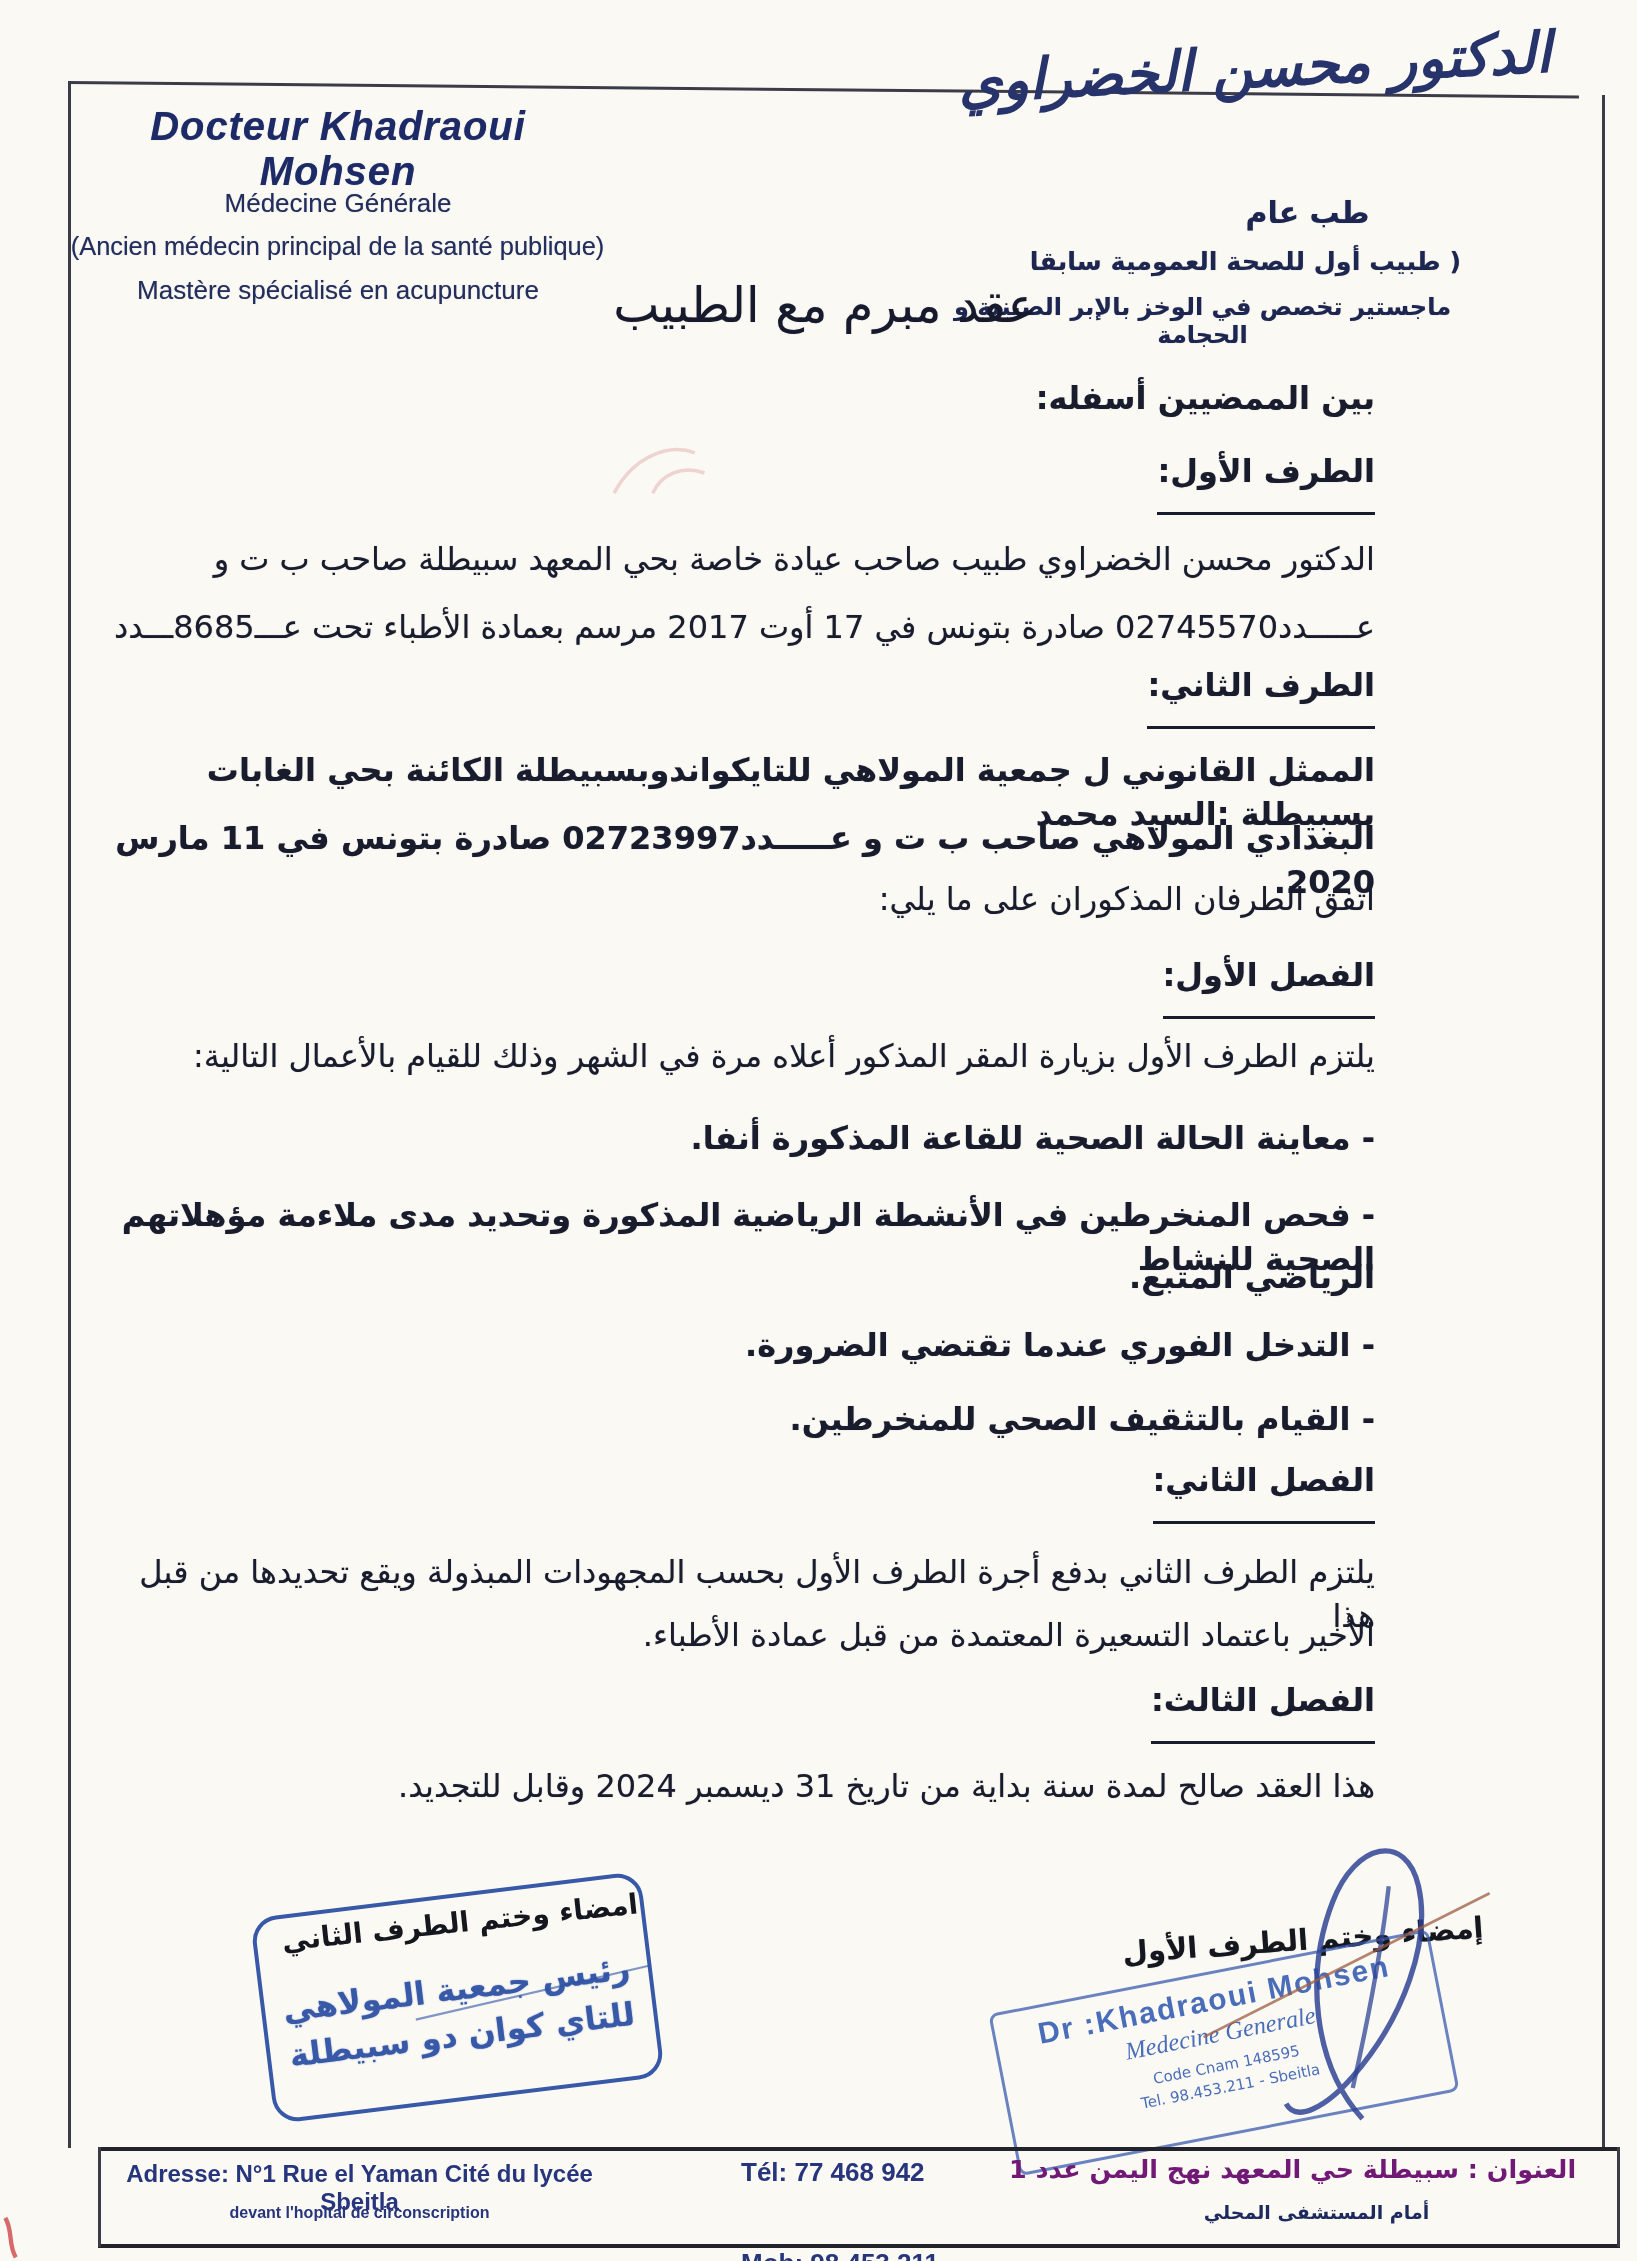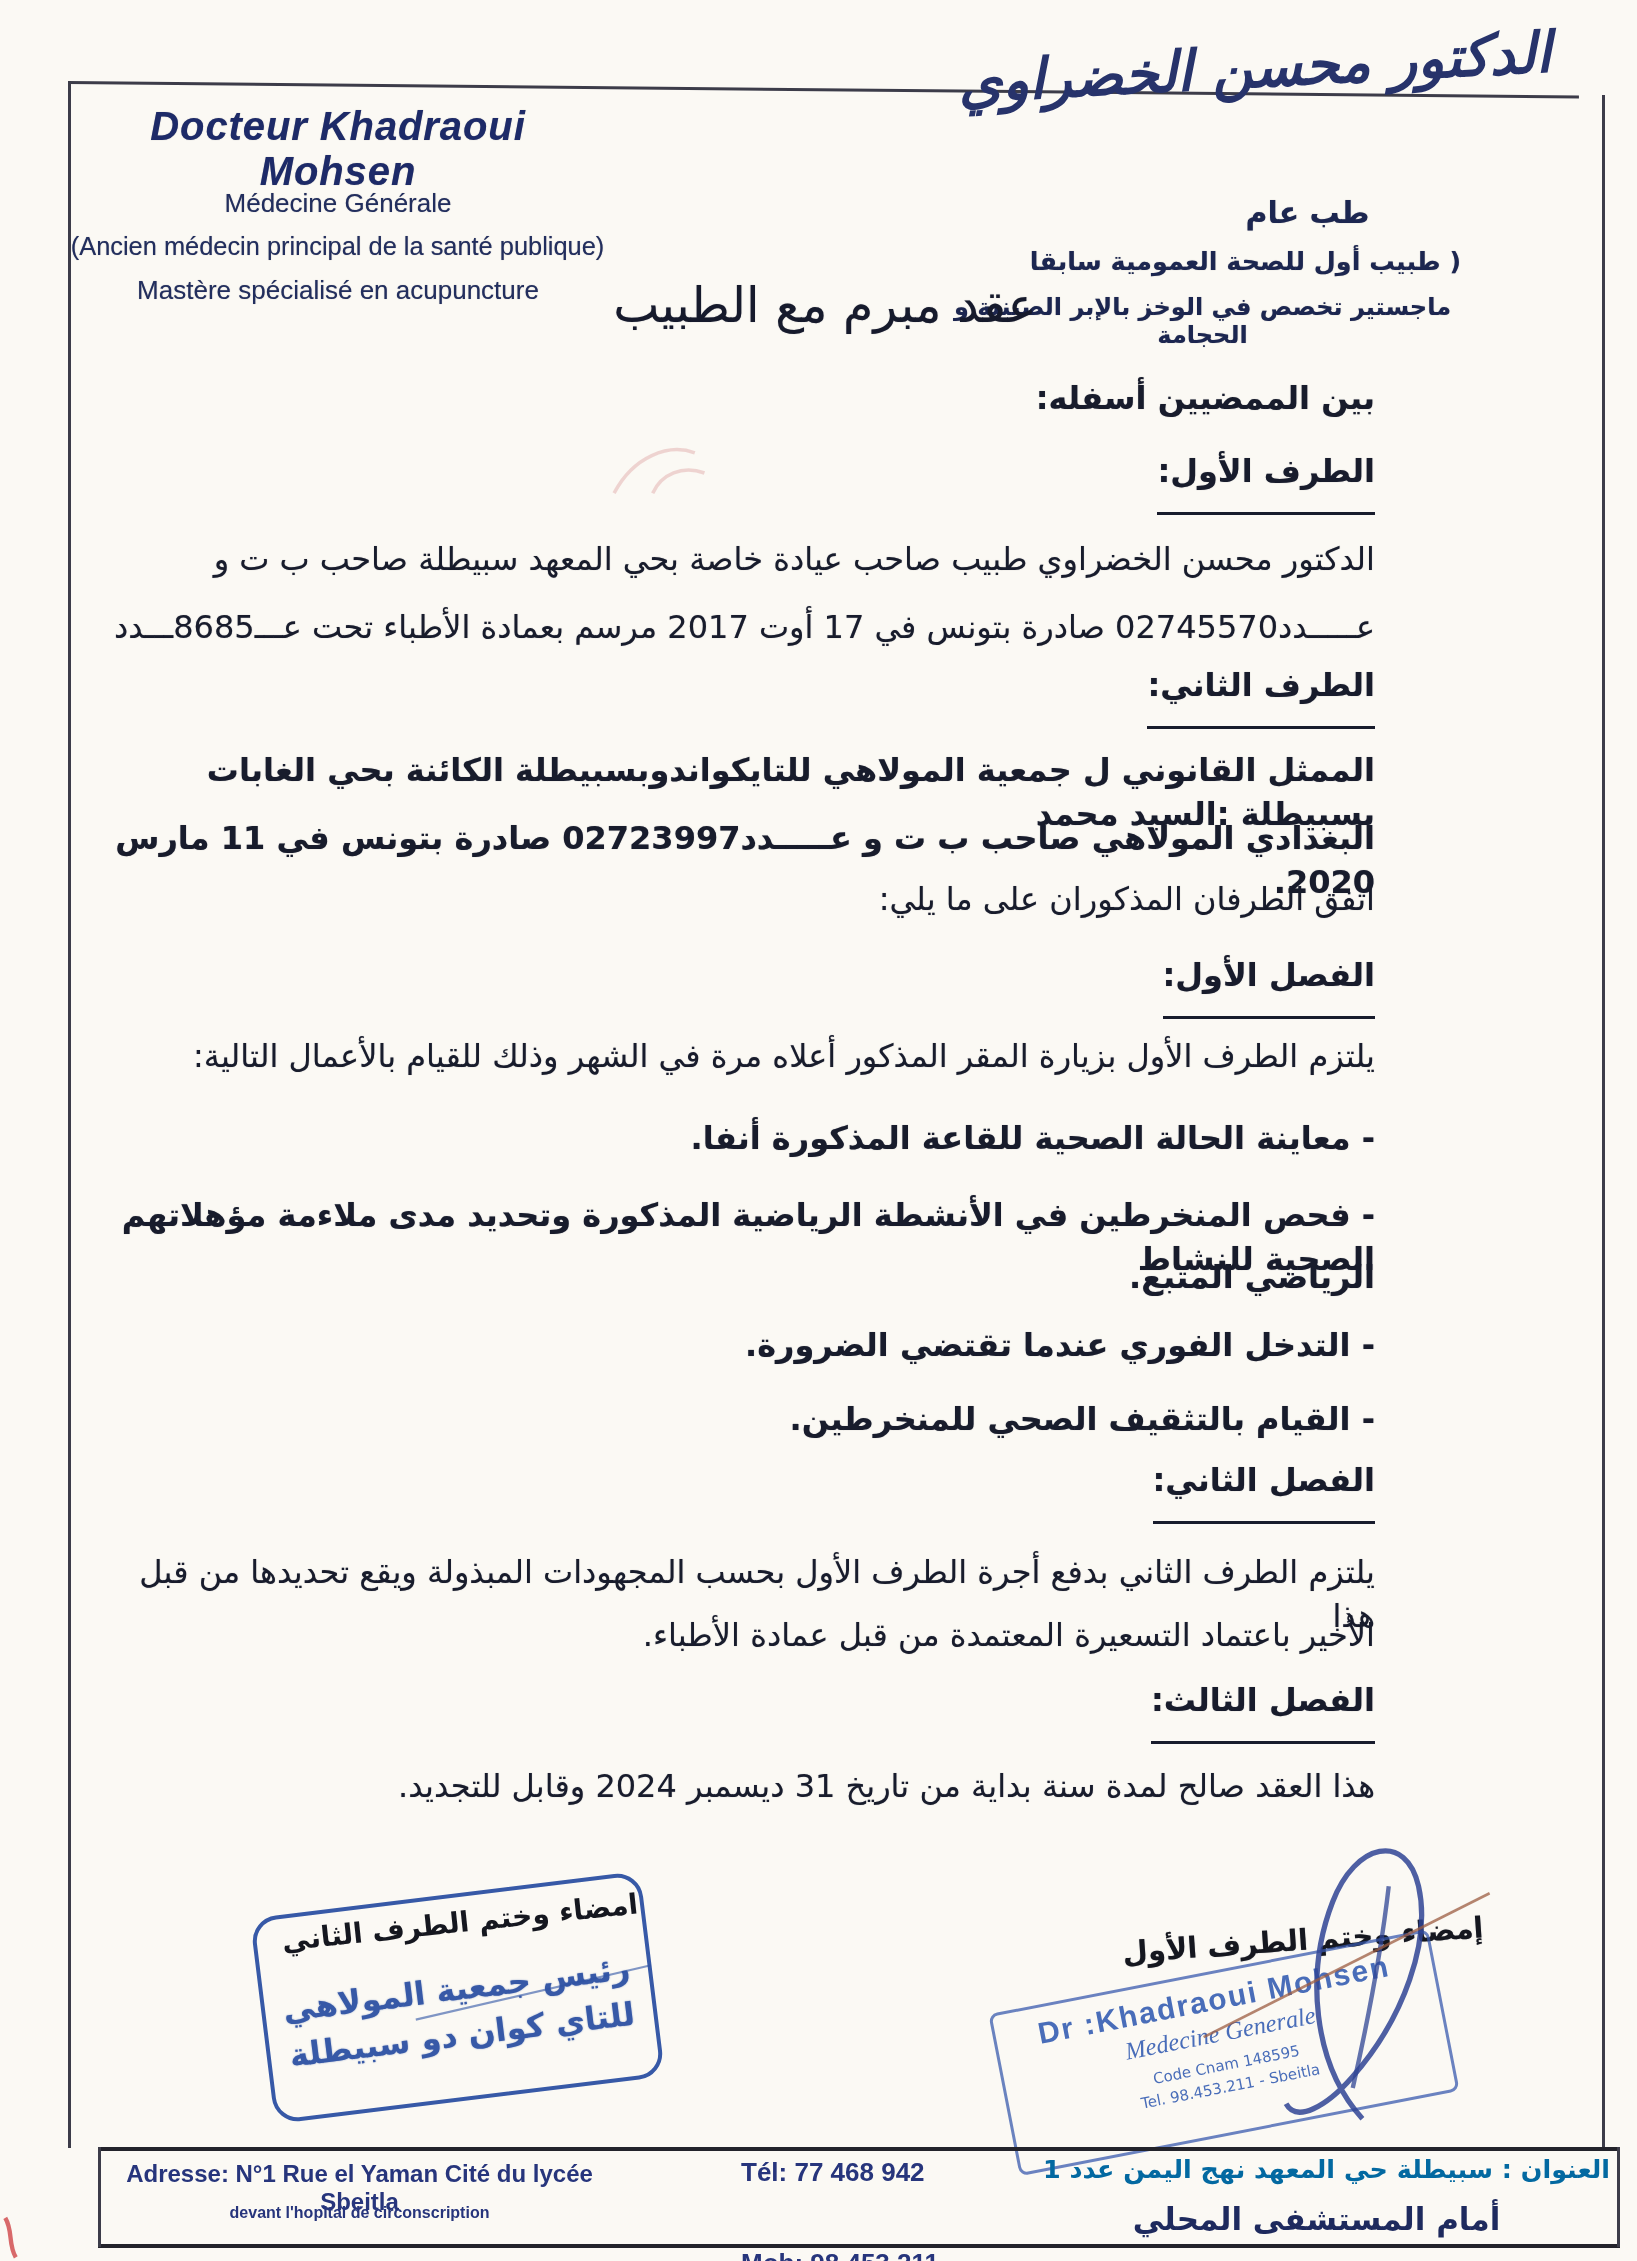--- a/index.html
+++ b/index.html
@@ -141,17 +141,17 @@
   <div class="line" style="left:98px; top:2244px; width:1522px; height:3.5px; background:#23232b;"></div>
   <div class="line" style="left:98px; top:2147px; width:2.6px; height:100px;"></div>
   <div class="line" style="left:1617px; top:2147px; width:2.6px; height:100px;"></div>
 
   <div class="ft" style="left:114px; top:2160px; width:491px; text-align:center; font-size:24px; font-weight:600; font-family:'Liberation Sans',sans-serif;">Adresse: N°1 Rue el Yaman Cité du lycée Sbeitla</div>
   <div class="ft" style="left:114px; top:2204px; width:491px; text-align:center; font-size:16px; font-weight:600; font-family:'Liberation Sans',sans-serif;">devant l'hopital de circonscription</div>
 
   <div class="ft" style="left:741px; top:2157px; width:263px; font-size:26px; font-weight:bold; font-family:'Liberation Sans',sans-serif;">Tél: 77 468 942</div>
   <div class="ft" style="left:741px; top:2202px; width:263px; font-size:26px; font-weight:bold; font-family:'Liberation Sans',sans-serif;margin-top:46px;">Mob: 98 453 211</div>
 
-  <div class="ft ar" style="left:1009px; top:2154px; width:601px; text-align:right; font-size:25.4px; font-weight:bold; color:#0369a1;">العنوان : سبيطلة حي المعهد نهج اليمن عدد 1</div>
-  <div class="ft ar" style="left:1132px; top:2201px; width:369px; text-align:center; font-size:31px; font-weight:bold; color:#1e2a5e;">أمام المستشفى المحلي</div>
+  <div class="ft ar" style="left:1009px; top:2154px; width:601px; text-align:left; font-size:25.4px; font-weight:bold; color:#701a75;">العنوان : سبيطلة حي المعهد نهج اليمن عدد 1</div>
+  <div class="ft ar" style="left:1132px; top:2201px; width:369px; text-align:center; font-size:19px; font-weight:bold; color:#1e2a5e;">أمام المستشفى المحلي</div>
 
 </div>
 
 
 </body></html>

